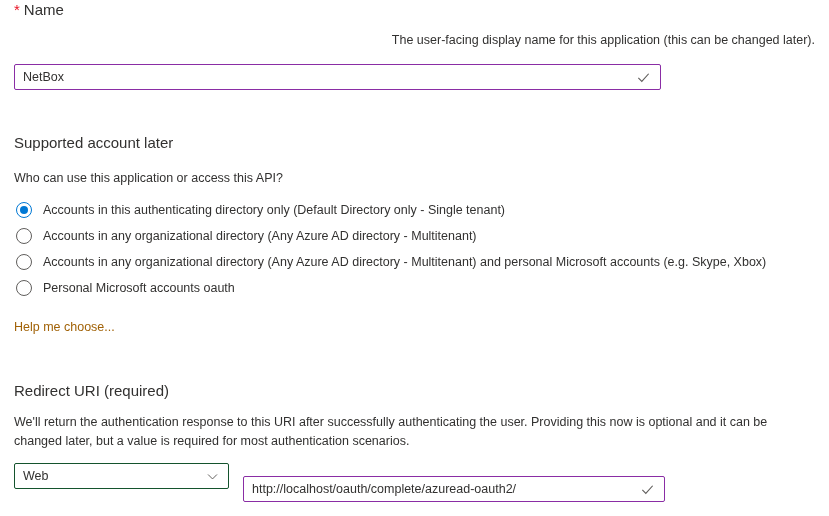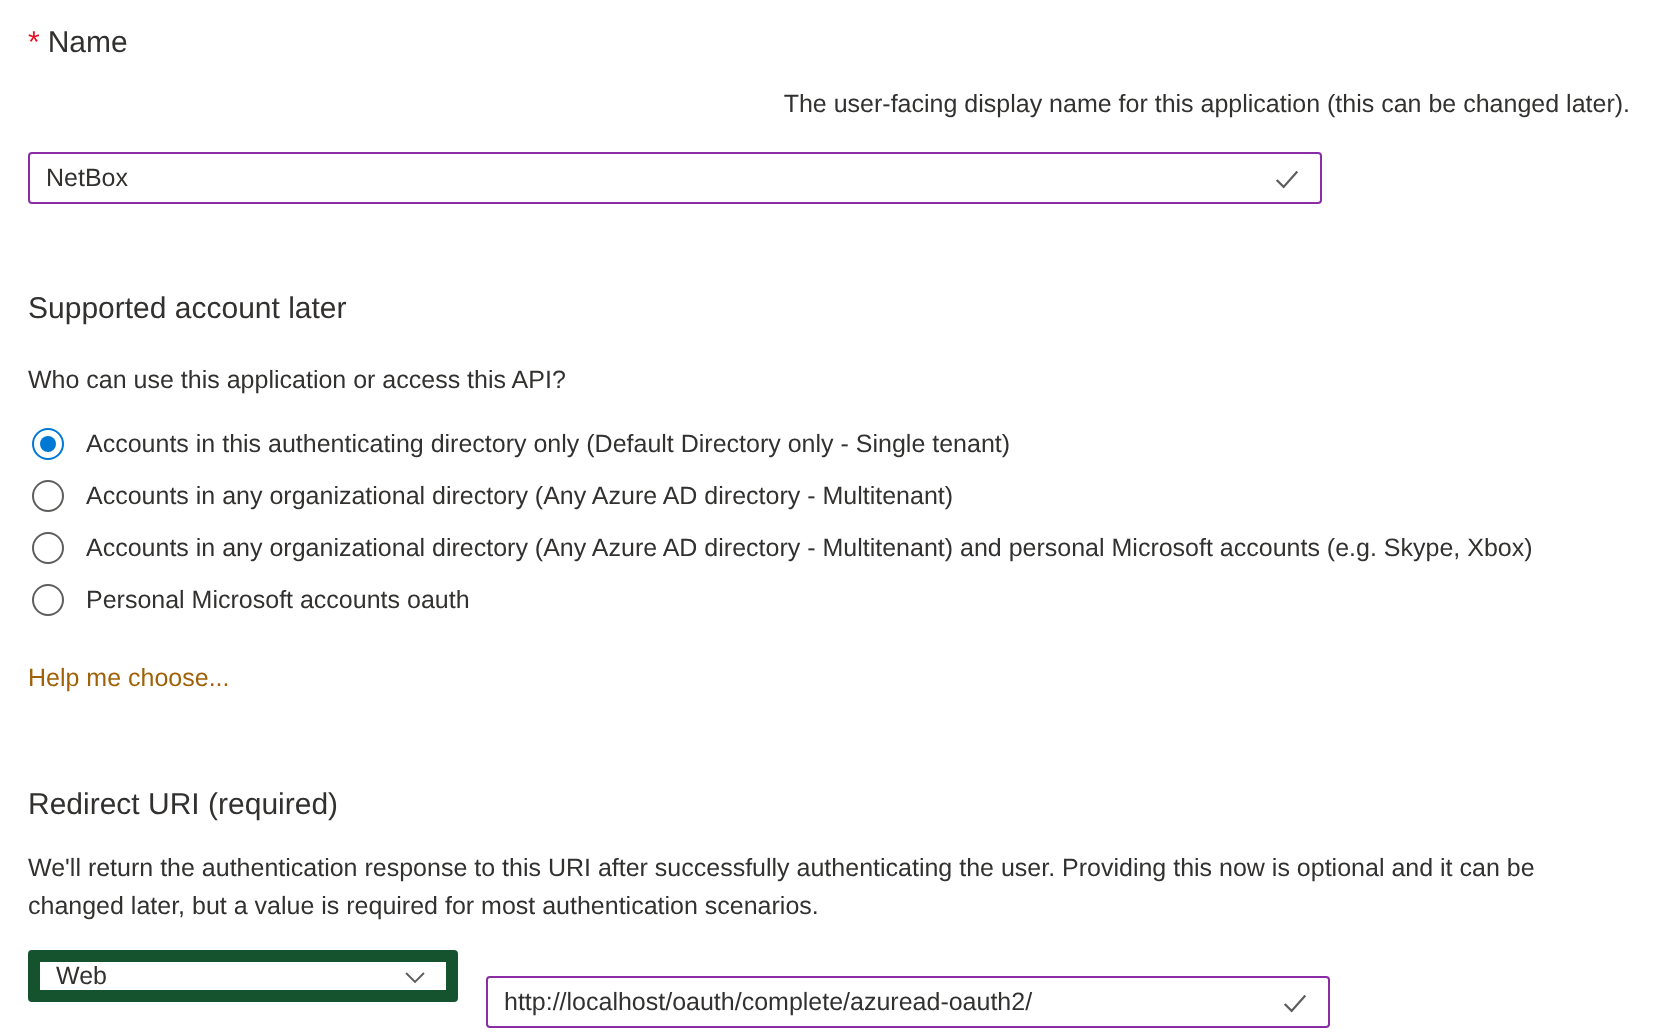--- a/index.html
+++ b/index.html
@@ -17,21 +17,21 @@
     font-size: 15px;
     font-weight: 400;
     line-height: 20px;
     color: #323130;
   }
   .req { color: #e81123; margin-right: 4px; }
 
   .body-text { font-size: 12.5px; line-height: 16px; color: #323130; }
 
   
-  .name-title { margin-top: 12px; }
+  .name-title { }
   .name-desc { margin-top: 12px; text-align: right; }
   .textbox {
     margin-top: 16px;
     height: 26px;
     border: 1px solid #8a2da5;
     border-radius: 2px;
     background: #fff;
     display: flex;
     align-items: center;
   }
@@ -88,21 +88,21 @@
 
   
   .ruri-title { margin-top: 46px; }
   .ruri-desc { margin-top: 12px; max-width: 800px; line-height: 19px; }
 
   .ruri-row { margin-top: 12px; display: flex; gap: 14px; }
   .dropdown {
     margin-top: 0;
     width: 215px;
     height: 26px;
-    border: 6px solid #14532d;
+    border: 1px solid #14532d;
     border-radius: 2px;
     background: #fff;
     display: flex;
     align-items: center;
     cursor: pointer;
   }
   .dropdown .dd-value { flex: 1 1 auto; padding-left: 8px; }
   .dropdown .dd-chevron { flex: 0 0 auto; margin-right: 9px; display: block; }
   .uri-box { margin-top: 13px; width: 422px; }
 </style>

